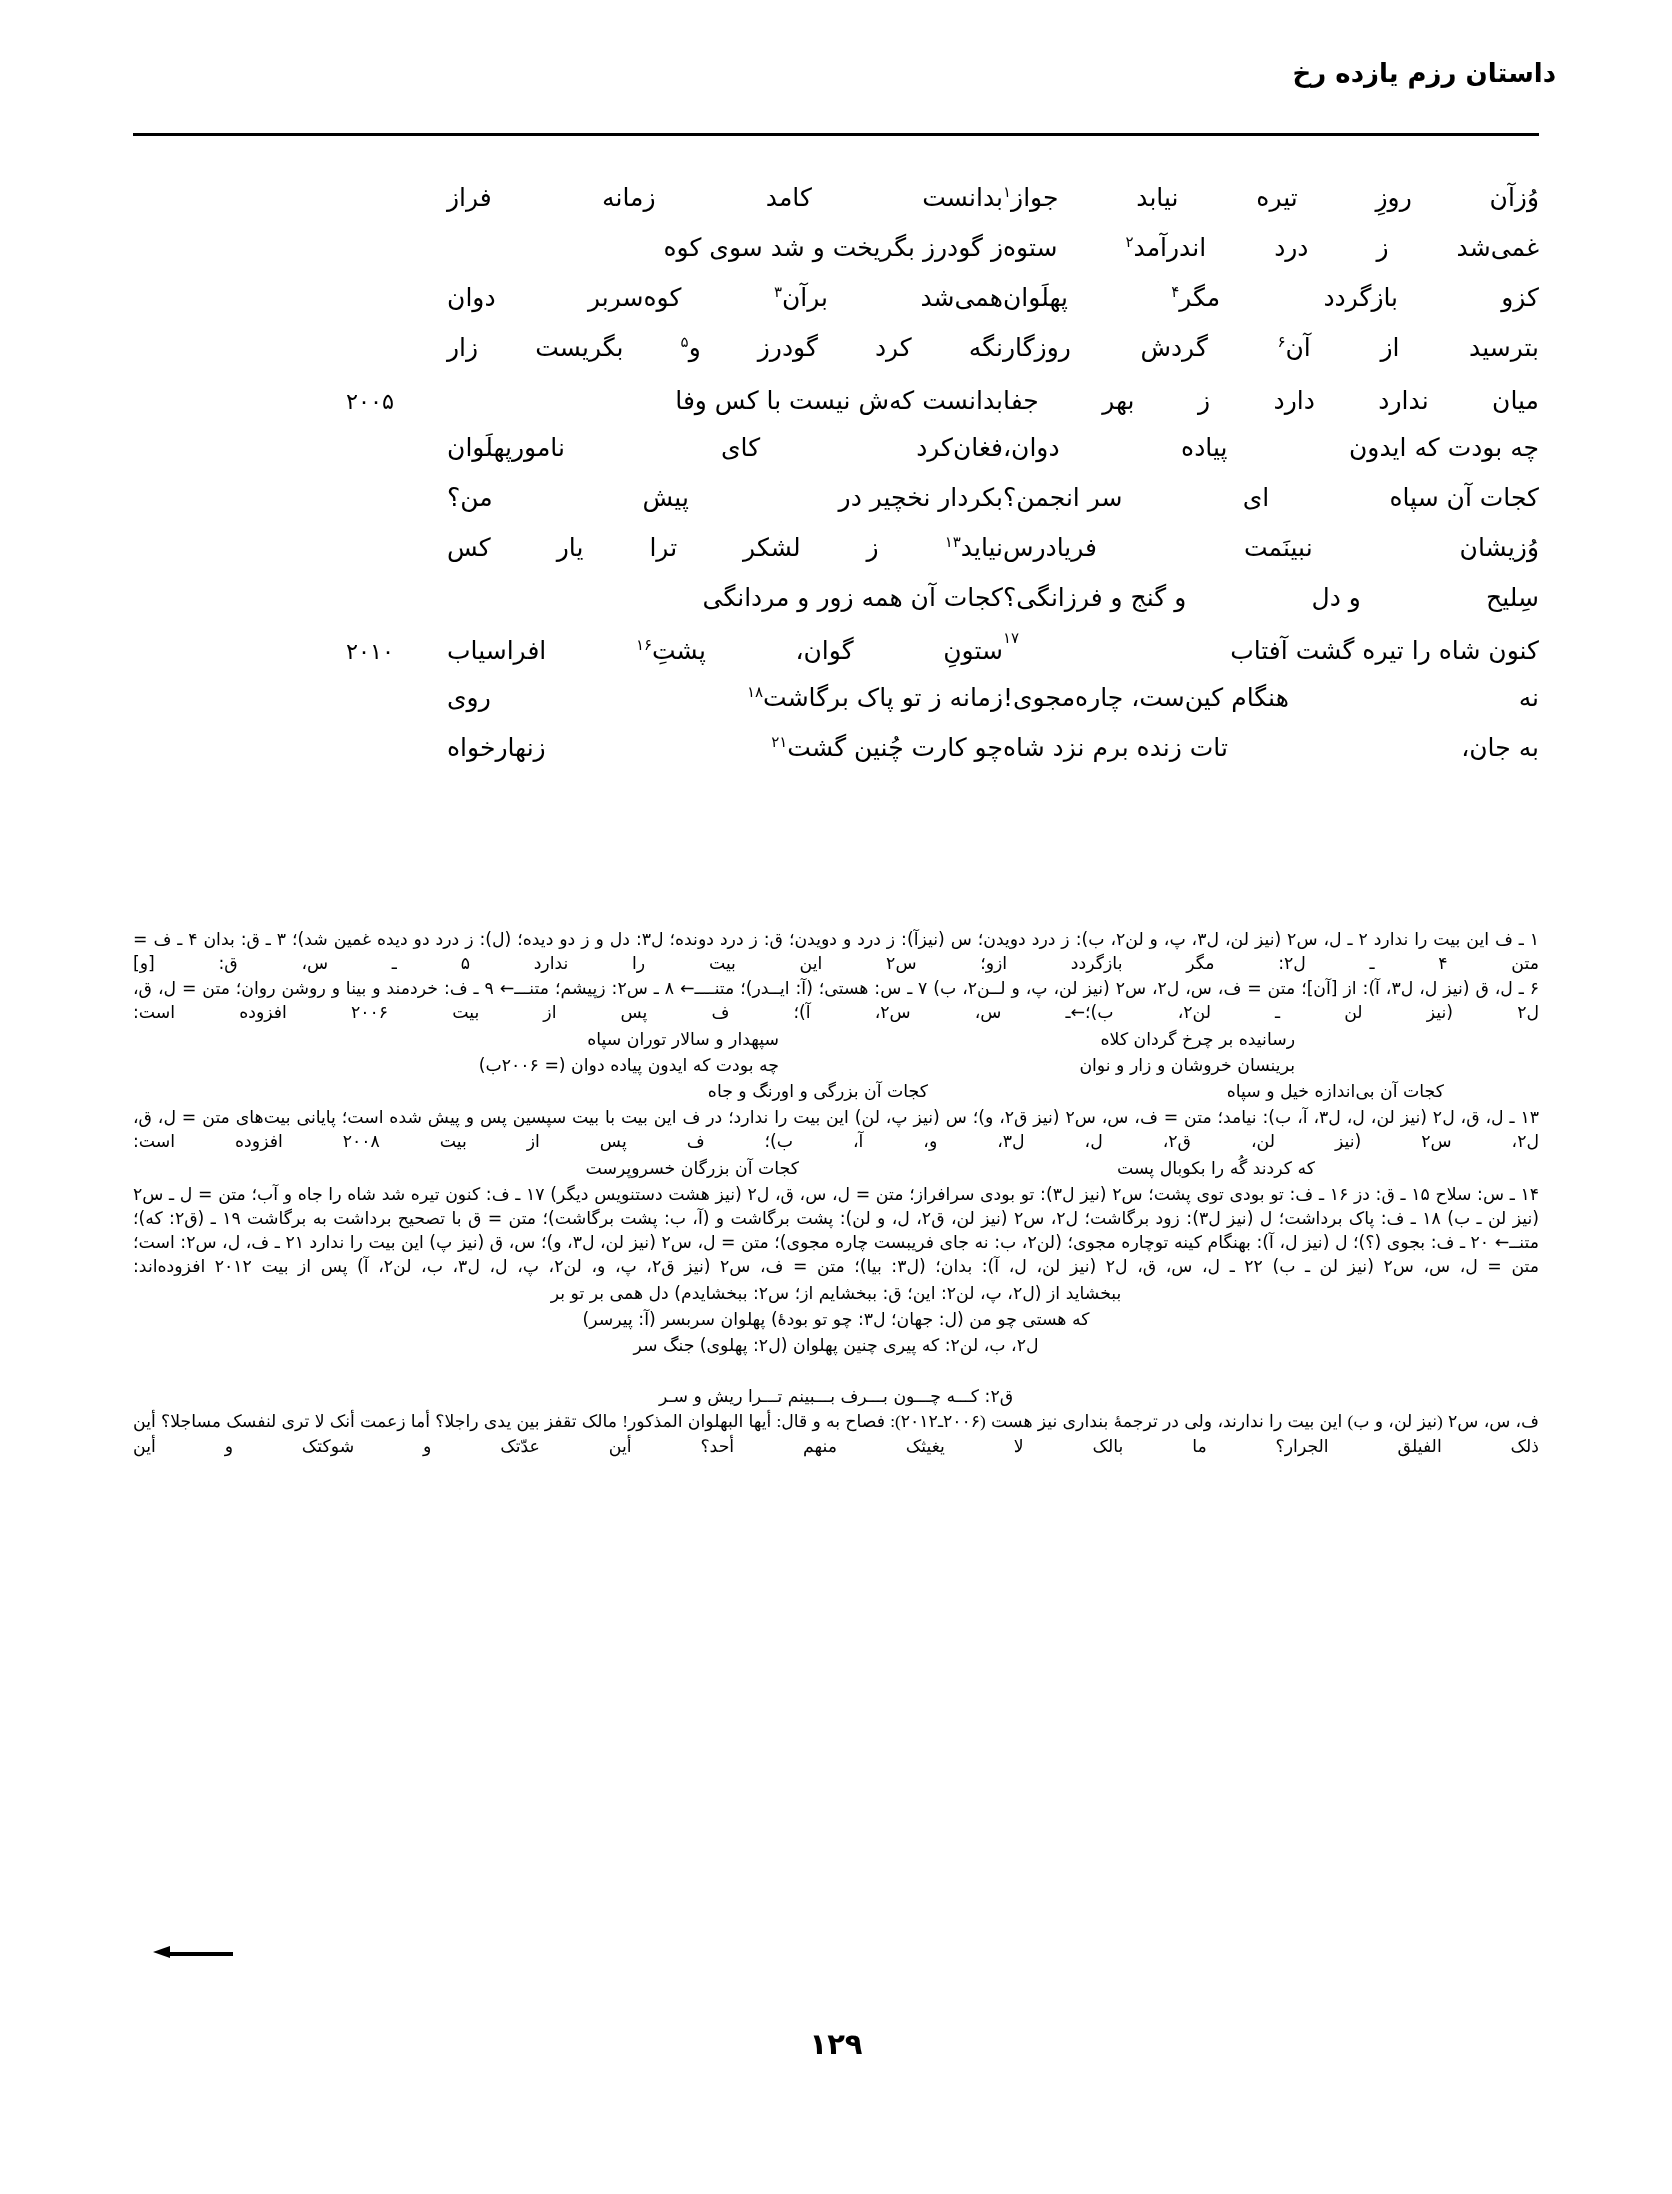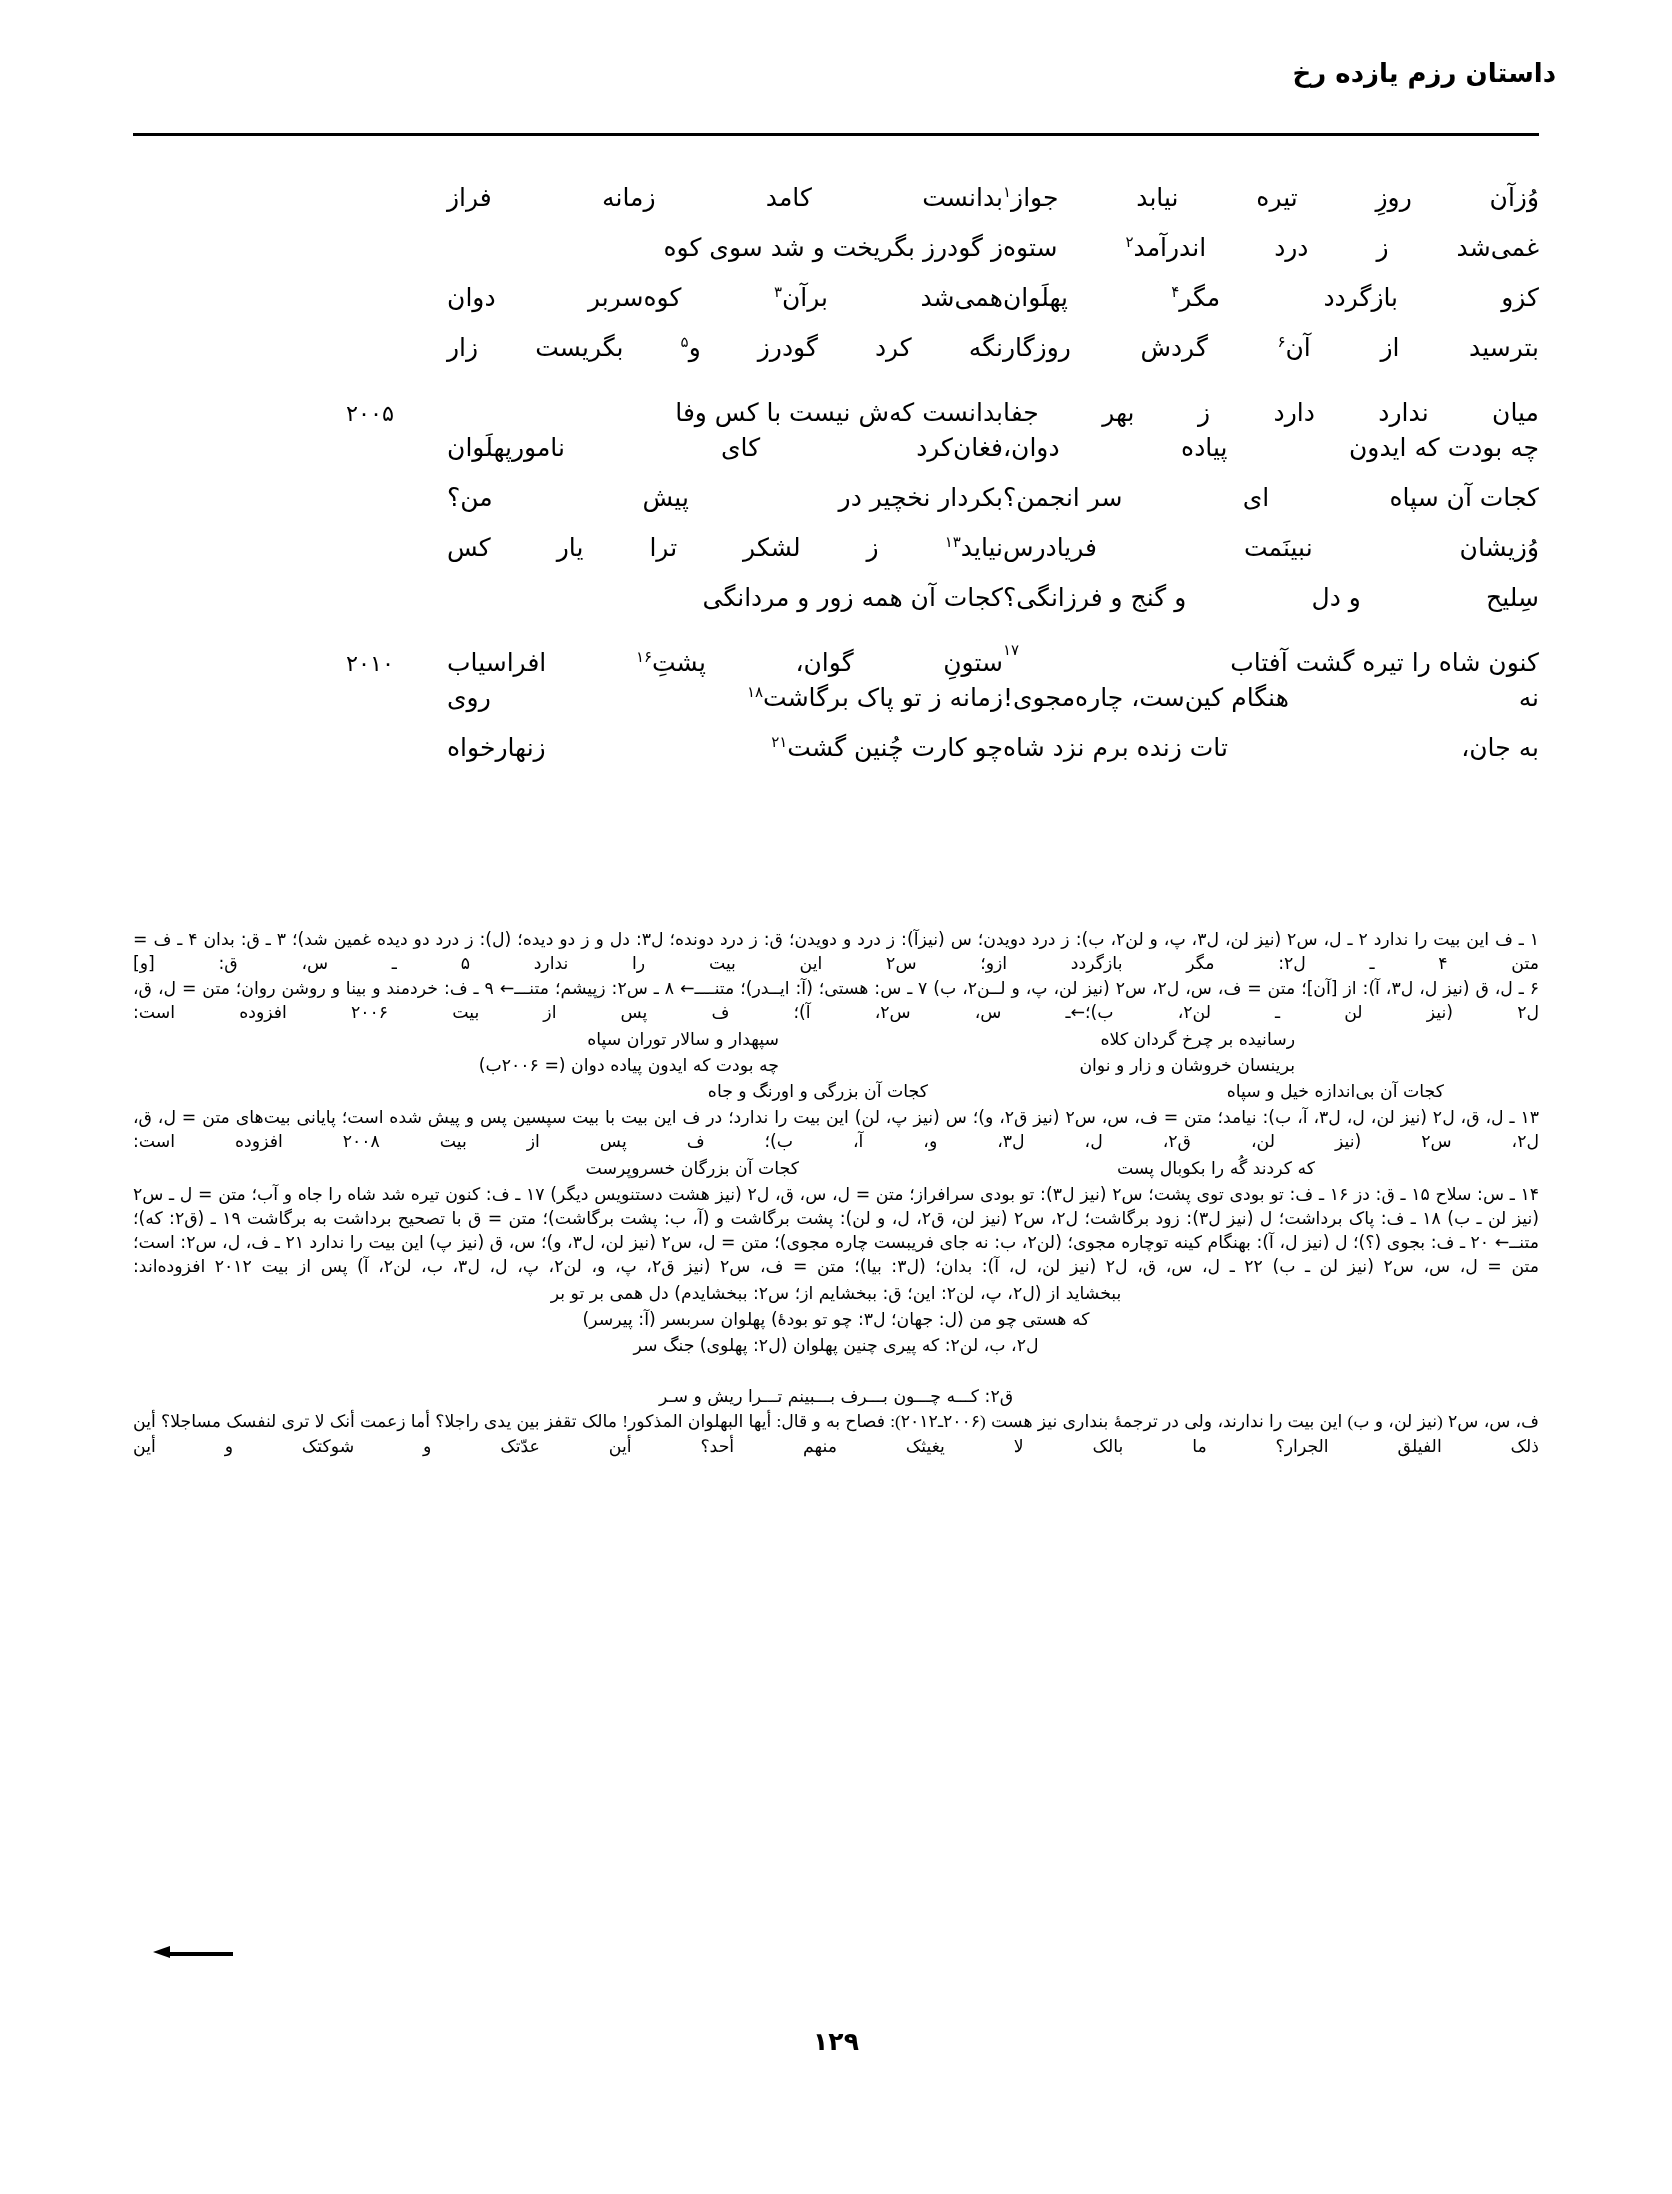--- a/index.html
+++ b/index.html
@@ -55,21 +55,20 @@
     flex-direction: row;
     align-items: baseline;
     height: 50px;
   }
   .num-col {
     width: 102px;
     flex: 0 0 102px;
     font-size: 22.4px;
     text-align: center;
     padding-top: 2.7px;
-    margin-top: 12px;
   }
   .mesra {
     flex: 0 0 556px;
     width: 556px;
     font-size: 25px;
     line-height: 1.0;
     display: flex;
     justify-content: space-between;
     white-space: nowrap;
     direction: rtl;
@@ -155,21 +154,21 @@
     border-bottom: 6.8px solid transparent;
     border-right: 17.6px solid #000;
   }
 
   
   .folio {
     position: absolute;
     top: 2027px;
     left: 0; right: 0;
     text-align: center;
-    font-size: 25px;
+    font-size: 29px;
     font-weight: bold;
     letter-spacing: 1.4px;
   }
 </style>
 </head>
 <body>
 
 <div class="page">
 
   <div class="runhead">داستان رزم یازده رخ</div>

